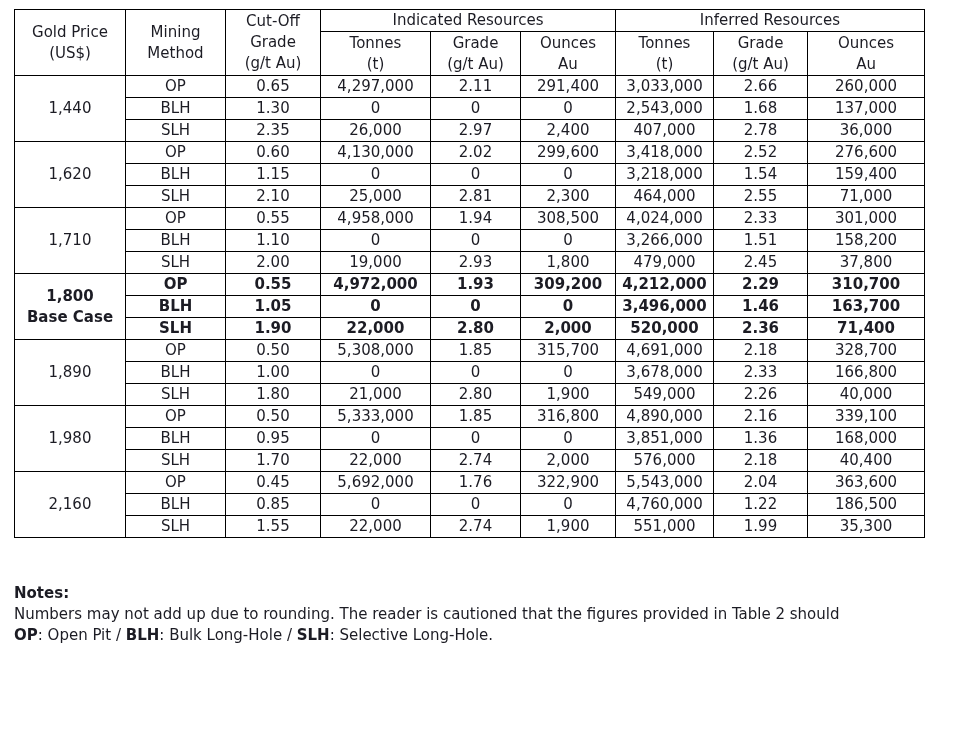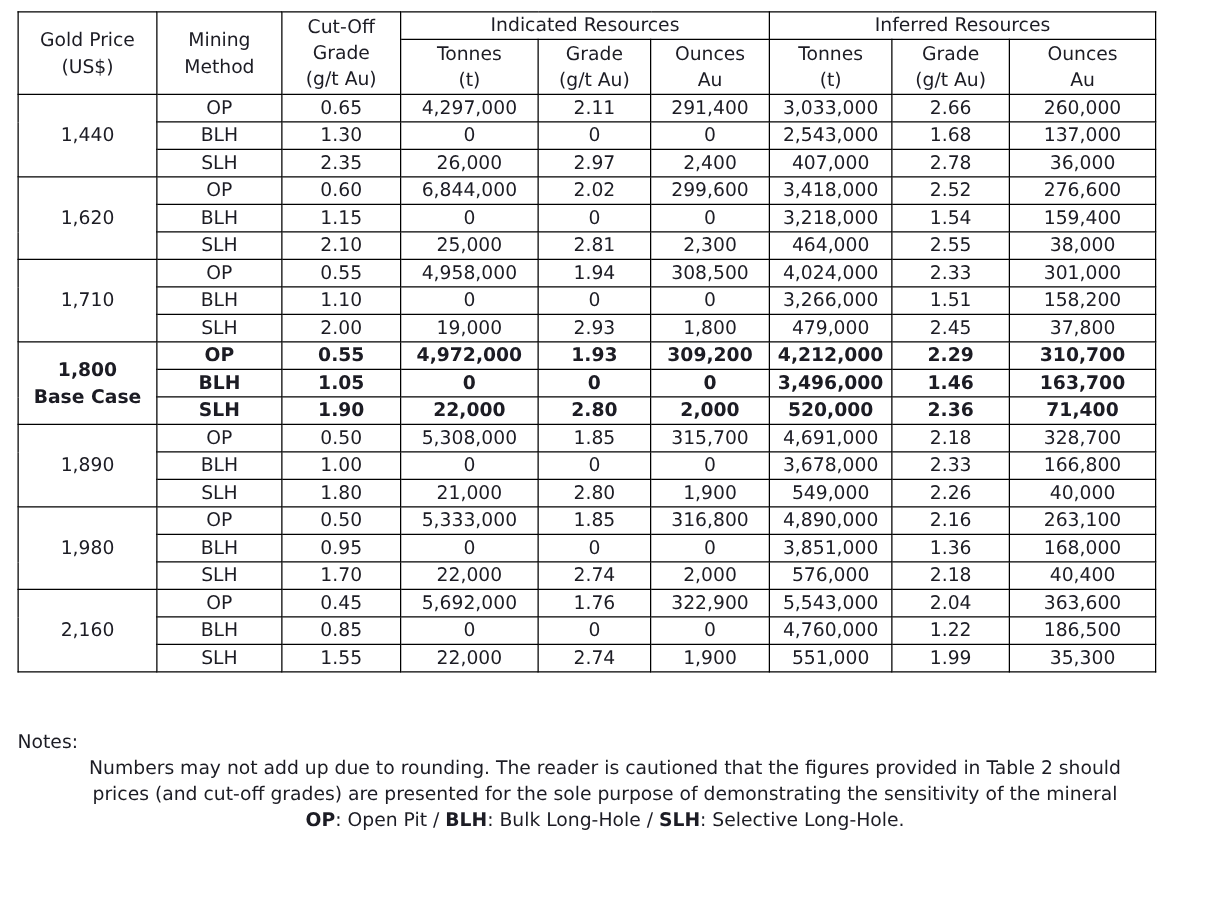--- a/index.html
+++ b/index.html
@@ -43,22 +43,22 @@
   table.resource-table tbody td { height: 21px; }
   table.resource-table tbody tr.highlight td { font-weight: bold; }
 
   .notes {
     margin-top: 45px;
     font-size: 15px;
     line-height: 21px;
     color: #1c1c24;
     width: 940px;
   }
-  .notes-label { font-weight: normal; }
-  .notes-line { white-space: nowrap; text-align: center; }
+  .notes-label { font-weight: bold; }
+  .notes-line { white-space: nowrap; }
   .abbr-bold { font-weight: bold; }
 </style>
 </head>
 <body>
 
 <div class="page">
 
 
   <table class="resource-table">
     <colgroup>
@@ -128,21 +128,21 @@
           <td>2.97</td>
           <td>2,400</td>
           <td>407,000</td>
           <td>2.78</td>
           <td>36,000</td>
         </tr>
         <tr>
           <td rowspan="3">1,620</td>
           <td>OP</td>
           <td>0.60</td>
-          <td>6,844,000</td>
+          <td>4,130,000</td>
           <td>2.02</td>
           <td>299,600</td>
           <td>3,418,000</td>
           <td>2.52</td>
           <td>276,600</td>
         </tr>
         <tr>
           <td>BLH</td>
           <td>1.15</td>
           <td>0</td>
@@ -153,21 +153,21 @@
           <td>159,400</td>
         </tr>
         <tr>
           <td>SLH</td>
           <td>2.10</td>
           <td>25,000</td>
           <td>2.81</td>
           <td>2,300</td>
           <td>464,000</td>
           <td>2.55</td>
-          <td>38,000</td>
+          <td>71,000</td>
         </tr>
         <tr>
           <td rowspan="3">1,710</td>
           <td>OP</td>
           <td>0.55</td>
           <td>4,958,000</td>
           <td>1.94</td>
           <td>308,500</td>
           <td>4,024,000</td>
           <td>2.33</td>
@@ -258,21 +258,21 @@
         </tr>
         <tr>
           <td rowspan="3">1,980</td>
           <td>OP</td>
           <td>0.50</td>
           <td>5,333,000</td>
           <td>1.85</td>
           <td>316,800</td>
           <td>4,890,000</td>
           <td>2.16</td>
-          <td>263,100</td>
+          <td>339,100</td>
         </tr>
         <tr>
           <td>BLH</td>
           <td>0.95</td>
           <td>0</td>
           <td>0</td>
           <td>0</td>
           <td>3,851,000</td>
           <td>1.36</td>
           <td>168,000</td>
@@ -318,18 +318,17 @@
           <td>1.99</td>
           <td>35,300</td>
         </tr>
       </tbody>
   </table>
 
   <div class="notes">
     <div class="notes-label">Notes:</div>
     <div>
         <div class="notes-line">Numbers may not add up due to rounding. The reader is cautioned that the figures provided in Table 2 should</div>
-        <div class="notes-line">prices (and cut-off grades) are presented for the sole purpose of demonstrating the sensitivity of the mineral</div>
       </div>
     <div class="notes-line"><span class="abbr-bold">OP</span><span>: Open Pit / </span><span class="abbr-bold">BLH</span><span>: Bulk Long-Hole / </span><span class="abbr-bold">SLH</span><span>: Selective Long-Hole.</span></div>
   </div>
 
 </div>
 
 </body></html>

